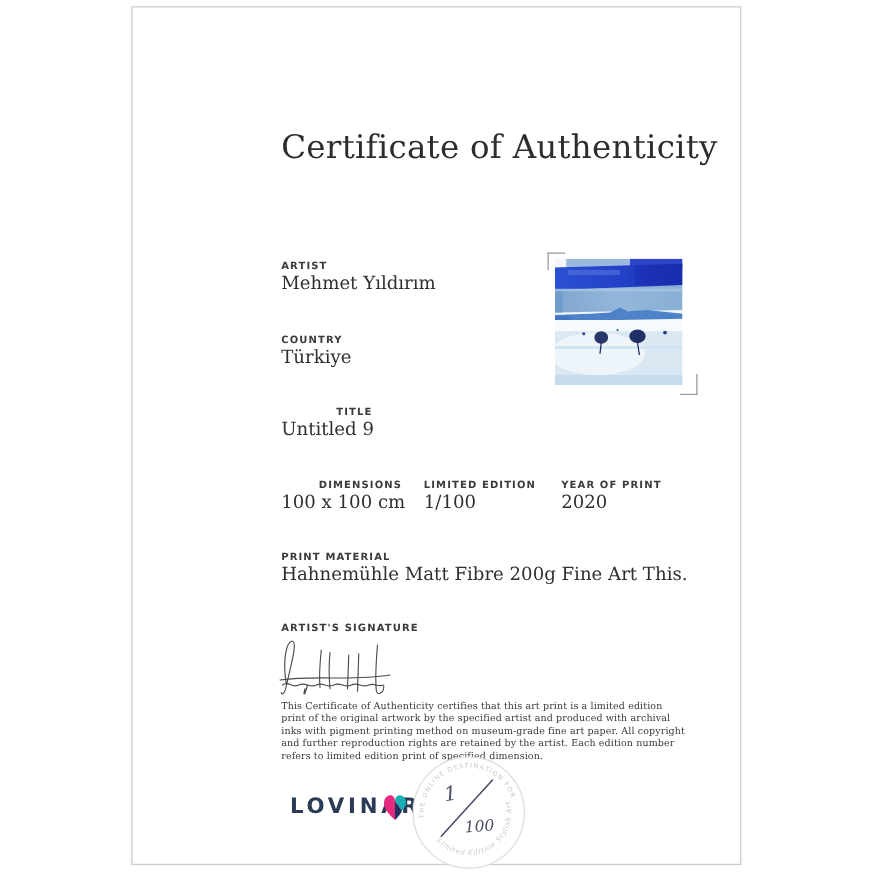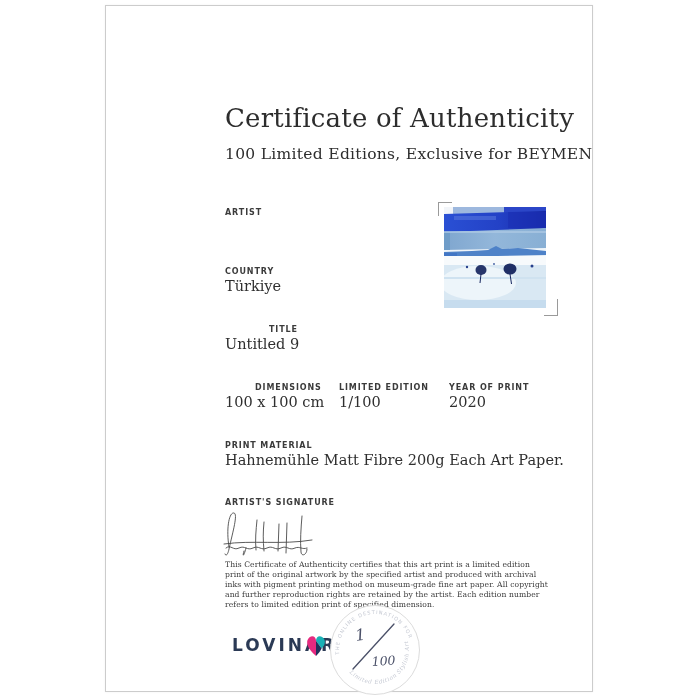--- a/index.html
+++ b/index.html
@@ -62,23 +62,23 @@
   .sig-label { left:119px; top:492px; }
   .sig-svg { left:116px; top:501px; width:94px; height:54px; }
 </style>
 </head>
 <body>
 
 <div class="stage">
   <div class="page">
 
     <div class="abs cert-title">Certificate of Authenticity</div>
-    <div class="abs cert-subtitle">100 Limited Editions, Exclusive for BEYMEN</div>
 
     <div class="abs lbl" style="left:119px; top:202px;">ARTIST</div>
+    <div class="abs val" style="left:119px; top:213px;">Mehmet Yıldırım</div>
 
     <div class="abs lbl" style="left:119px; top:261px;">COUNTRY</div>
     <div class="abs val" style="left:119px; top:272px;">Türkiye</div>
 
     <div class="abs artwork-wrap">
       <div class="crop-tl"></div>
       <div class="crop-br"></div>
       <svg class="artwork" viewBox="0 0 102 101" role="img">
         <defs>
           <linearGradient id="gDeep" x1="0" y1="0" x2="1" y2="0">
@@ -123,21 +123,21 @@
     <div class="abs val" style="left:119px; top:330px;">Untitled 9</div>
 
     <div class="abs lbl" style="left:101px; top:377px;margin-left:48px;">DIMENSIONS</div>
     <div class="abs val" style="left:119px; top:388px;">100 x 100 cm</div>
     <div class="abs lbl" style="left:233px; top:377px;">LIMITED EDITION</div>
     <div class="abs val" style="left:233px; top:388px;">1/100</div>
     <div class="abs lbl" style="left:343px; top:377px;">YEAR OF PRINT</div>
     <div class="abs val" style="left:343px; top:388px;">2020</div>
 
     <div class="abs lbl" style="left:119px; top:435px;">PRINT MATERIAL</div>
-    <div class="abs val" style="left:119px; top:446px;">Hahnemühle Matt Fibre 200g Each Art Paper.</div>
+    <div class="abs val" style="left:119px; top:446px;">Hahnemühle Matt Fibre 200g Fine Art This.</div>
 
     <div class="abs lbl sig-label">ARTIST'S SIGNATURE</div>
     <svg class="abs sig-svg" viewBox="0 0 94 54">
       <g fill="none" stroke="#4a4a4a" stroke-width="0.9" stroke-linecap="round">
         <path d="M7,40 C4,22 7,5 12,6 C16,7 11,24 7,42 C6,47 4,50 3,47"></path>
         <path d="M4,41 c5,-4 7,3 13,0 c6,-3 8,3 14,0 c6,-3 8,3 14,0 c6,-3 8,3 14,0 c6,-3 8,3 14,0 c5,-2 7,2 12,0"></path>
         <path d="M35,13 C34,23 33,33 34,43"></path>
         <path d="M42,15 C41,25 41,33 42,44"></path>
         <path d="M57,17 L56,44"></path>
         <path d="M65,16 L64,46"></path>

